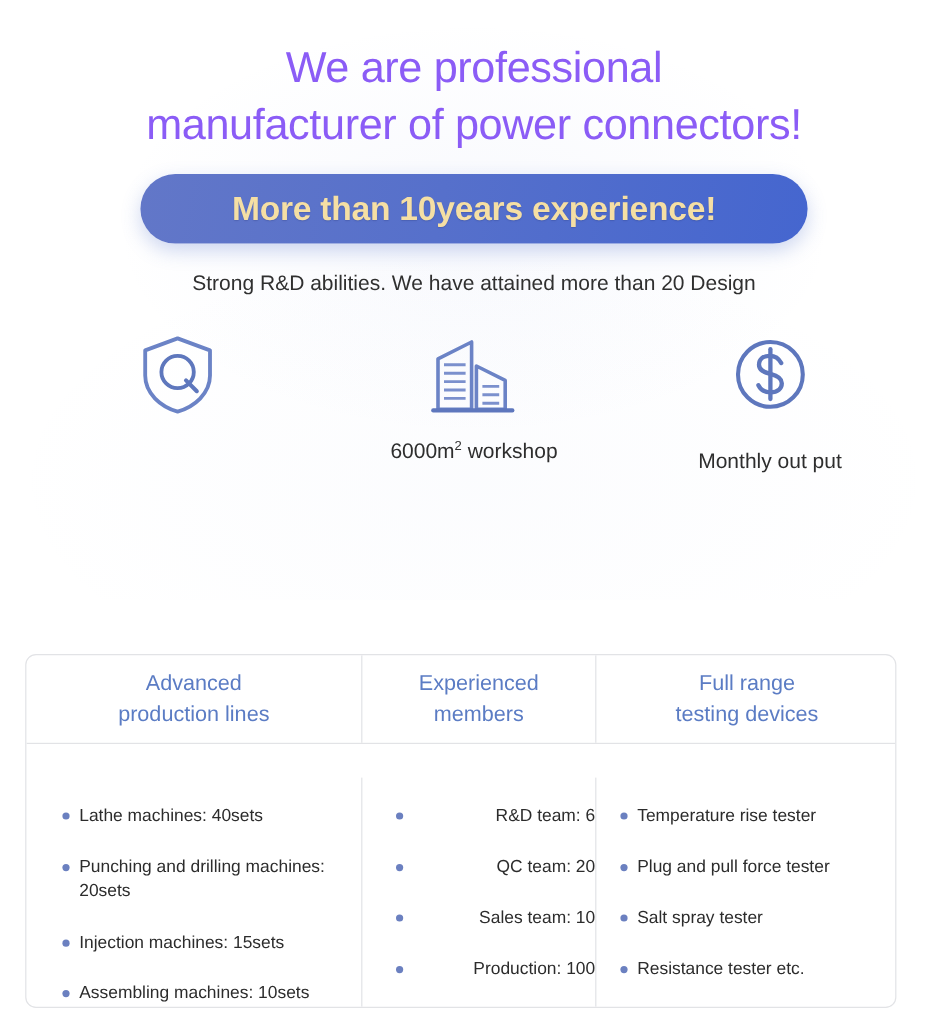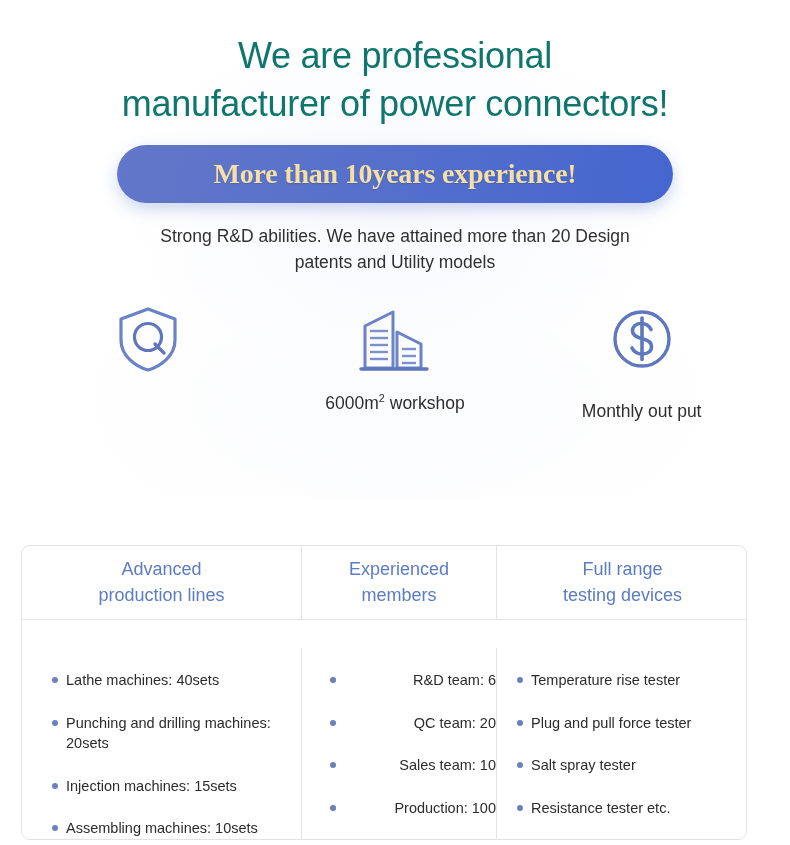--- a/index.html
+++ b/index.html
@@ -40,31 +40,30 @@
 
   
   .hero-title {
     margin: 32px auto 0;
     width: 720px;
     text-align: center;
     font-size: 36px;
     line-height: 1.32;
     font-weight: 400;
     letter-spacing: -0.3px;
-    color: #0f766e;
+    color: #8b5cf6;
   }
   .hero-title .line { display: block; }
 
   
   .badge-wrap {
     margin: 18px auto 0;
     width: 631px;
     display: flex;
     justify-content: center;
-    font-family: Liberation Serif, serif;
   }
   .badge {
     width: 556px;
     height: 58px;
     border-radius: 29px;
     background: linear-gradient(100deg, #6277c8 0%, #5670cb 45%, #4566cf 100%);
     box-shadow: 0 6px 16px rgba(80,110,200,0.28);
     display: flex;
     align-items: center;
     justify-content: center;
@@ -212,21 +211,20 @@
   </h1>
 
   <div class="badge-wrap">
     <div class="badge">
       <span class="badge-text">More than 10years experience!</span>
     </div>
   </div>
 
   <p class="subtitle">
     <span class="line">Strong R&amp;D abilities. We have attained more than 20 Design</span>
-    <span class="line">patents and Utility models</span>
   </p>
 
   <div class="features">
 
     <div class="feature f1">
       <div class="feature-icon">
         <svg width="66" height="70" viewBox="0 0 66 70" fill="none">
           <path d="M33 5 L60 15 V36 C60 51 47 62 33 66 C19 62 6 51 6 36 V15 Z" stroke="#6b83c6" stroke-width="3.2" stroke-linejoin="round" fill="none"></path>
           <circle cx="33" cy="33" r="13.5" stroke="#5e77bd" stroke-width="3.2" fill="none"></circle>
           <line x1="40" y1="40" x2="49" y2="49" stroke="#5e77bd" stroke-width="3.4" stroke-linecap="round"></line>

